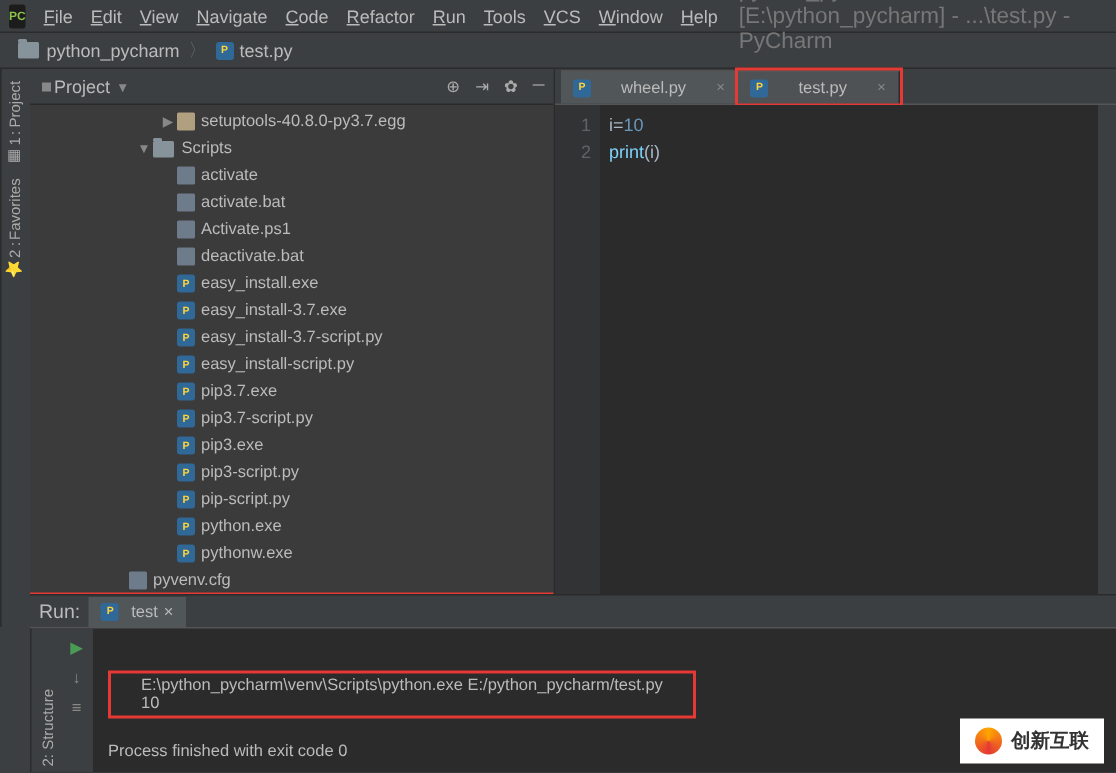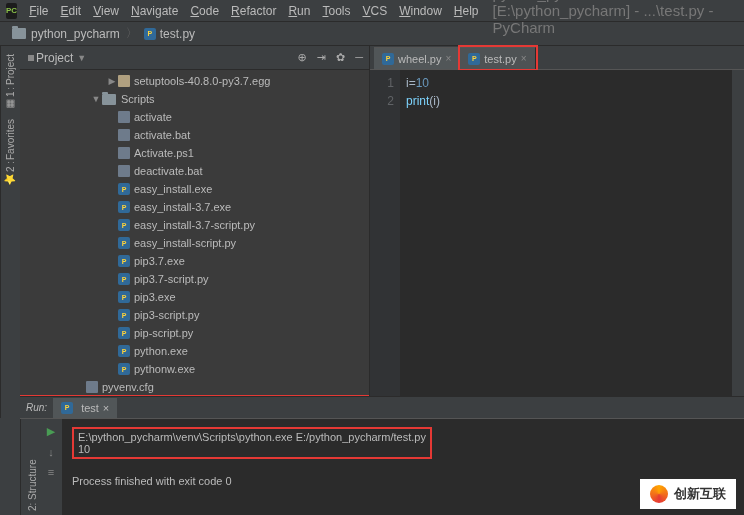--- a/index.html
+++ b/index.html
@@ -26,39 +26,39 @@
 .tree { flex: 1; overflow: auto; background: #3B3B3B; padding-top: 2px; }
 .tree-row { height: 18px; display: flex; align-items: center; padding-left: 0; white-space: nowrap; font-size: 11px; color: #BBBBBB; }
 .tree-row.selected { background: #0D293E; }
 .tree-row.highlight { outline: 2px solid #E53935; outline-offset: -1px; }
 .indent { display: inline-block; }
 .arrow { width: 12px; display: inline-flex; justify-content: center; color: #888; font-size: 9px; }
 .file-icon { width: 12px; height: 12px; background: #6E7B8B; border-radius: 1px; margin-right: 4px; display: inline-block; }
 .egg-icon { width: 12px; height: 12px; background: #B0A080; border-radius: 1px; margin-right: 4px; display: inline-block; }
 .editor-area { flex: 1; display: flex; flex-direction: column; background: #2B2B2B; }
 .editor-tabs { height: 24px; background: #3C3F41; display: flex; align-items: flex-end; border-bottom: 1px solid #555; padding-left: 4px; }
-.editor-tab { height: 22px; display: flex; align-items: center; padding: 0 8px; background: #515658; border-top: 1px solid #555; border-right: 1px solid #2B2B2B; font-size: 11px; gap: 0; }
+.editor-tab { height: 22px; display: flex; align-items: center; padding: 0 8px; background: #515658; border-top: 1px solid #555; border-right: 1px solid #2B2B2B; font-size: 11px; gap: 16px; }
 .editor-tab.active { background: #4E5254; }
 .editor-tab.highlight { outline: 2px solid #E53935; outline-offset: 0; }
 .editor-tab .close { color: #888; font-size: 10px; margin-left: 4px; }
 .editor-body { flex: 1; display: flex; background: #2B2B2B; font-family: Consolas, monospace; font-size: 12px; }
 .gutter { width: 30px; background: #313335; color: #606366; text-align: right; padding: 4px 6px 0 0; line-height: 18px; }
 .code { flex: 1; padding: 4px 6px 0; line-height: 18px; color: #A9B7C6; }
 .code .num { color: #6897BB; }
 .code .fn { color: #7dd3fc; }
 .code .par { color: #A9B7C6; }
 .run-panel { height: 97px; background: #2B2B2B; border-top: 1px solid #555; display: flex; }
 .run-header { position: absolute; left: 20px; bottom: 97px; height: 22px; background: #3C3F41; display: flex; align-items: center; width: 724px; border-top: 1px solid #2B2B2B; }
-.run-header .label { padding: 0 6px; color: #BBB; font-size: 10px; font-style: italic; }
+.run-header .label { padding: 0 6px; color: #BBB; font-size: 13px; }
 .run-header .runtab { background: #515658; height: 20px; display: flex; align-items: center; padding: 0 8px; font-size: 11px; gap: 4px; }
 .run-gutter { width: 22px; background: #3C3F41; display: flex; flex-direction: column; align-items: center; padding-top: 6px; gap: 8px; }
 .run-gutter .btn { color: #499C54; font-size: 11px; }
 .run-gutter .btn.gray { color: #888; }
 .run-body { flex: 1; font-family: Consolas, monospace; font-size: 11px; color: #BBB; padding: 8px 10px; }
-.run-body .hl-box { border: 2px solid #E53935; padding: 2px 4px; display: inline-block; white-space: pre; min-width: 340px; }
+.run-body .hl-box { border: 2px solid #E53935; padding: 2px 20px; display: inline-block; white-space: pre; min-width: 340px; margin-top: 20px; }
 .run-body .exitline { margin-top: 16px; }
 .left-gutter2 { width: 20px; background: #3C3F41; border-right: 1px solid #2B2B2B; }
 .watermark { position: absolute; right: 8px; bottom: 6px; background: #FFF; padding: 6px 10px; display: flex; align-items: flex-end; gap: 6px; font-size: 13px; color: #333; font-weight: bold; }
 .watermark .logo2 { width: 18px; height: 18px; border-radius: 50%; background: conic-gradient(#FFA500, #E53935, #FFA500); }
 .right-scroll { width: 12px; background: #3C3F41; }
 .tiny-square { display: inline-block; width: 6px; height: 6px; background: #888; margin: 0 2px; }
 </style>
 </head>
 <body>
 

